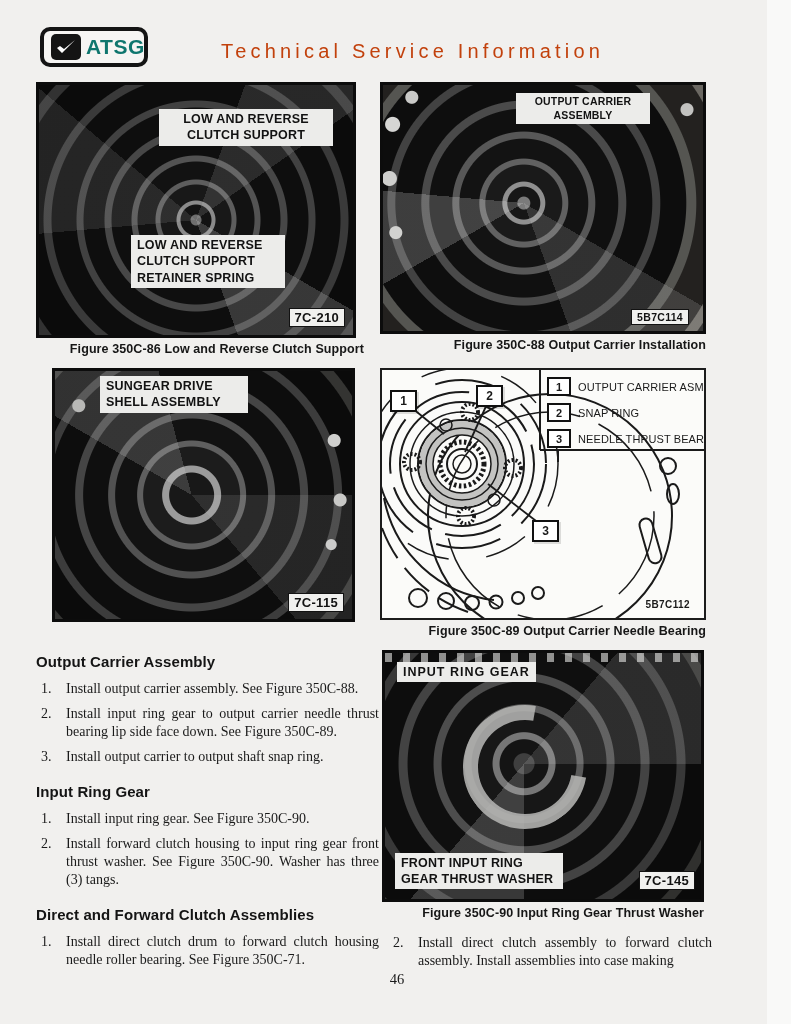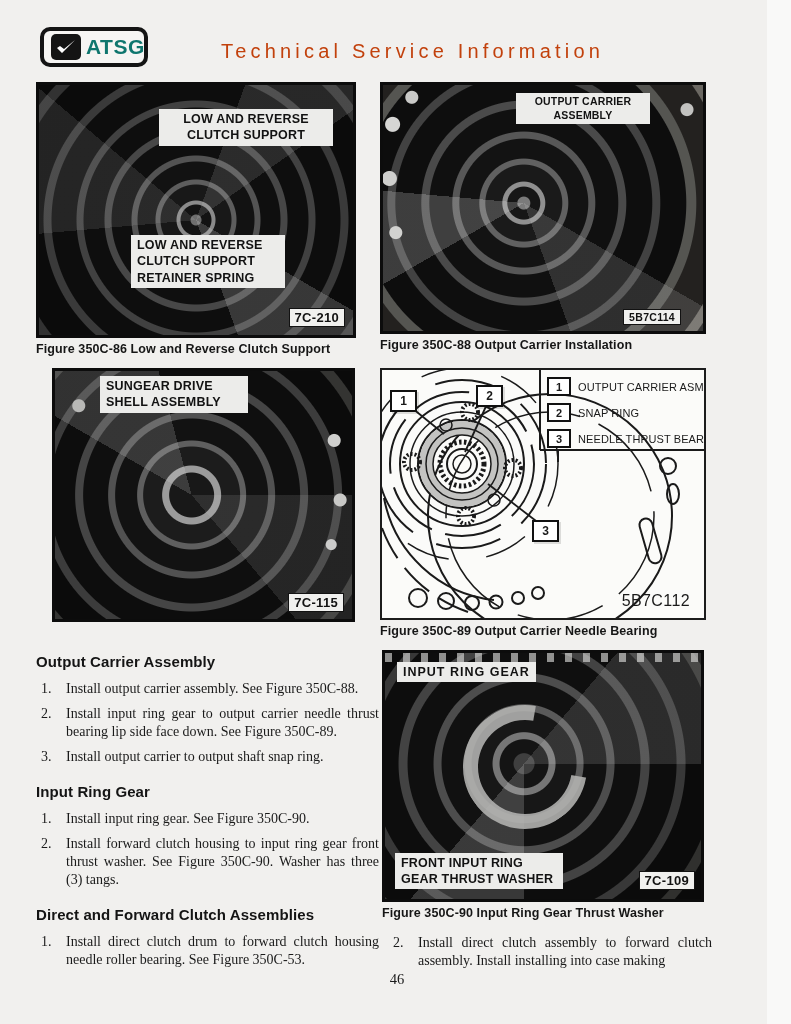--- a/index.html
+++ b/index.html
@@ -22,21 +22,21 @@
     display:flex; align-items:center; justify-content:center; flex:none;
   }
   .logo-text { font-weight:bold; font-size:21px; letter-spacing:.5px; color:#0f766e; }
   .page-title {
     position:absolute; left:221px; top:40px;
     font-size:20px; letter-spacing:4.2px; color:#c2410c; font-weight:400;
   }
 
   
   .fig { position:absolute; }
-  .caption { text-align:left; font-weight:bold; font-size:12.5px; margin-top:4px; color:#161616; letter-spacing:.1px; }
+  .caption { text-align:right; font-weight:bold; font-size:12.5px; margin-top:4px; color:#161616; letter-spacing:.1px; }
   .photo {
     position:relative; border:3px solid #0c0c0c; box-sizing:border-box;
     background-color:#141210; overflow:hidden;
   }
   .plabel {
     position:absolute; background:#ececea; color:#121212; font-weight:bold;
     font-size:12.5px; line-height:1.3; padding:2px 6px; letter-spacing:.2px;
   }
   .plabel.center { text-align:center; }
   .pcode {
@@ -85,21 +85,21 @@
     width:20px; height:15px; border:2px solid #111; background:#fff; flex:none;
     display:flex; align-items:center; justify-content:center;
     font-weight:bold; font-size:11px;
   }
   .legend-label { font-weight:normal; font-size:11px; white-space:nowrap; letter-spacing:.1px; }
   .callout {
     position:absolute; width:23px; height:18px; border:2px solid #111; background:#fff;
     display:flex; align-items:center; justify-content:center;
     font-weight:bold; font-size:12px; box-shadow:2px 2px 0 rgba(0,0,0,.12);
   }
-  .dcode { position:absolute; right:14px; bottom:8px; font-weight:normal; font-size:16px; letter-spacing:.4px; }
+  .dcode { position:absolute; right:14px; bottom:8px; font-weight:bold; font-size:10px; letter-spacing:.4px; }
 
   
   .text-col { position:absolute; font-family:"Liberation Serif", serif; font-size:14px; line-height:18px; }
   .text-col h2 {
     font-family:"Liberation Sans", sans-serif; font-weight:bold; font-size:15px;
     margin:17px 0 9px; letter-spacing:.1px; color:#141414;
   }
   .text-col h2:first-child { margin-top:0; }
   .li { display:flex; margin-bottom:7px; }
   .li .num { width:30px; flex:none; padding-left:5px; box-sizing:border-box; }
@@ -135,21 +135,21 @@
       <div class="plabel center" style="left:120px; top:24px; width:162px">LOW AND REVERSE CLUTCH SUPPORT</div>
       <div class="plabel" style="left:92px; top:150px; width:142px">LOW AND REVERSE CLUTCH SUPPORT RETAINER SPRING</div>
       <div class="pcode" style="right:8px; bottom:8px">7C-210</div>
     </div>
     <figcaption class="caption">Figure 350C-86 Low and Reverse Clutch Support</figcaption>
   </figure>
 
   <figure class="fig" style="left:380px; top:82px; width:326px; margin:0">
     <div class="photo photo-88" style="width:326px; height:252px">
       <div class="plabel center" style="left:133px; top:8px; width:122px; font-size:10.5px">OUTPUT CARRIER ASSEMBLY</div>
-      <div class="pcode" style="right:22px; bottom:6px; font-size:10.5px">5B7C114</div>
+      <div class="pcode" style="right:14px; bottom:6px; font-size:10.5px">5B7C114</div>
     </div>
     <figcaption class="caption">Figure 350C-88 Output Carrier Installation</figcaption>
   </figure>
 
   <figure class="fig" style="left:52px; top:368px; width:252px; margin:0">
     <div class="photo photo-87" style="width:303px; height:254px">
       <div class="plabel" style="left:45px; top:5px; width:136px">SUNGEAR DRIVE SHELL ASSEMBLY</div>
       <div class="pcode" style="right:8px; bottom:7px">7C-115</div>
     </div>
   </figure>
@@ -224,21 +224,21 @@
       <div class="dcode">5B7C112</div>
     </div>
     <figcaption class="caption">Figure 350C-89 Output Carrier Needle Bearing</figcaption>
   </figure>
 
   <figure class="fig" style="left:382px; top:650px; width:322px; margin:0">
     <div class="photo photo-90" style="width:322px; height:252px">
       <div class="cring"></div>
       <div class="plabel" style="left:12px; top:9px; width:auto; letter-spacing:1px">INPUT RING GEAR</div>
       <div class="plabel" style="left:10px; bottom:10px; width:156px">FRONT INPUT RING GEAR THRUST WASHER</div>
-      <div class="pcode" style="right:6px; bottom:9px">7C-109</div>
+      <div class="pcode" style="right:6px; bottom:9px">7C-145</div>
     </div>
     <figcaption class="caption">Figure 350C-90 Input Ring Gear Thrust Washer</figcaption>
   </figure>
 
   <div class="text-col" style="left:36px; top:653px; width:343px">
     <h2>Output Carrier Assembly</h2>
     <div class="li">
       <span class="num">1.</span>
       <div class="li-text">Install output carrier assembly. See Figure 350C-88.</div>
     </div>
@@ -259,25 +259,25 @@
       <div class="li-text">Install input ring gear. See Figure 350C-90.</div>
     </div>
     <div class="li">
       <span class="num">2.</span>
       <div class="li-text">Install forward clutch housing to input ring gear front thrust washer. See Figure 350C-90. Washer has three (3) tangs.</div>
     </div>
 
     <h2>Direct and Forward Clutch Assemblies</h2>
     <div class="li">
       <span class="num">1.</span>
-      <div class="li-text">Install direct clutch drum to forward clutch housing needle roller bearing. See Figure 350C-53.</div>
+      <div class="li-text">Install direct clutch drum to forward clutch housing needle roller bearing. See Figure 350C-71.</div>
     </div>
   </div>
 
   <div class="text-col" style="left:388px; top:934px; width:324px">
     <div class="li">
       <span class="num">2.</span>
-      <div class="li-text">Install direct clutch assembly to forward clutch assembly. Install installing into case making</div>
+      <div class="li-text">Install direct clutch assembly to forward clutch assembly. Install assemblies into case making</div>
     </div>
   </div>
 
   <div class="page-number">46</div>
 </div>
 
 </body></html>

